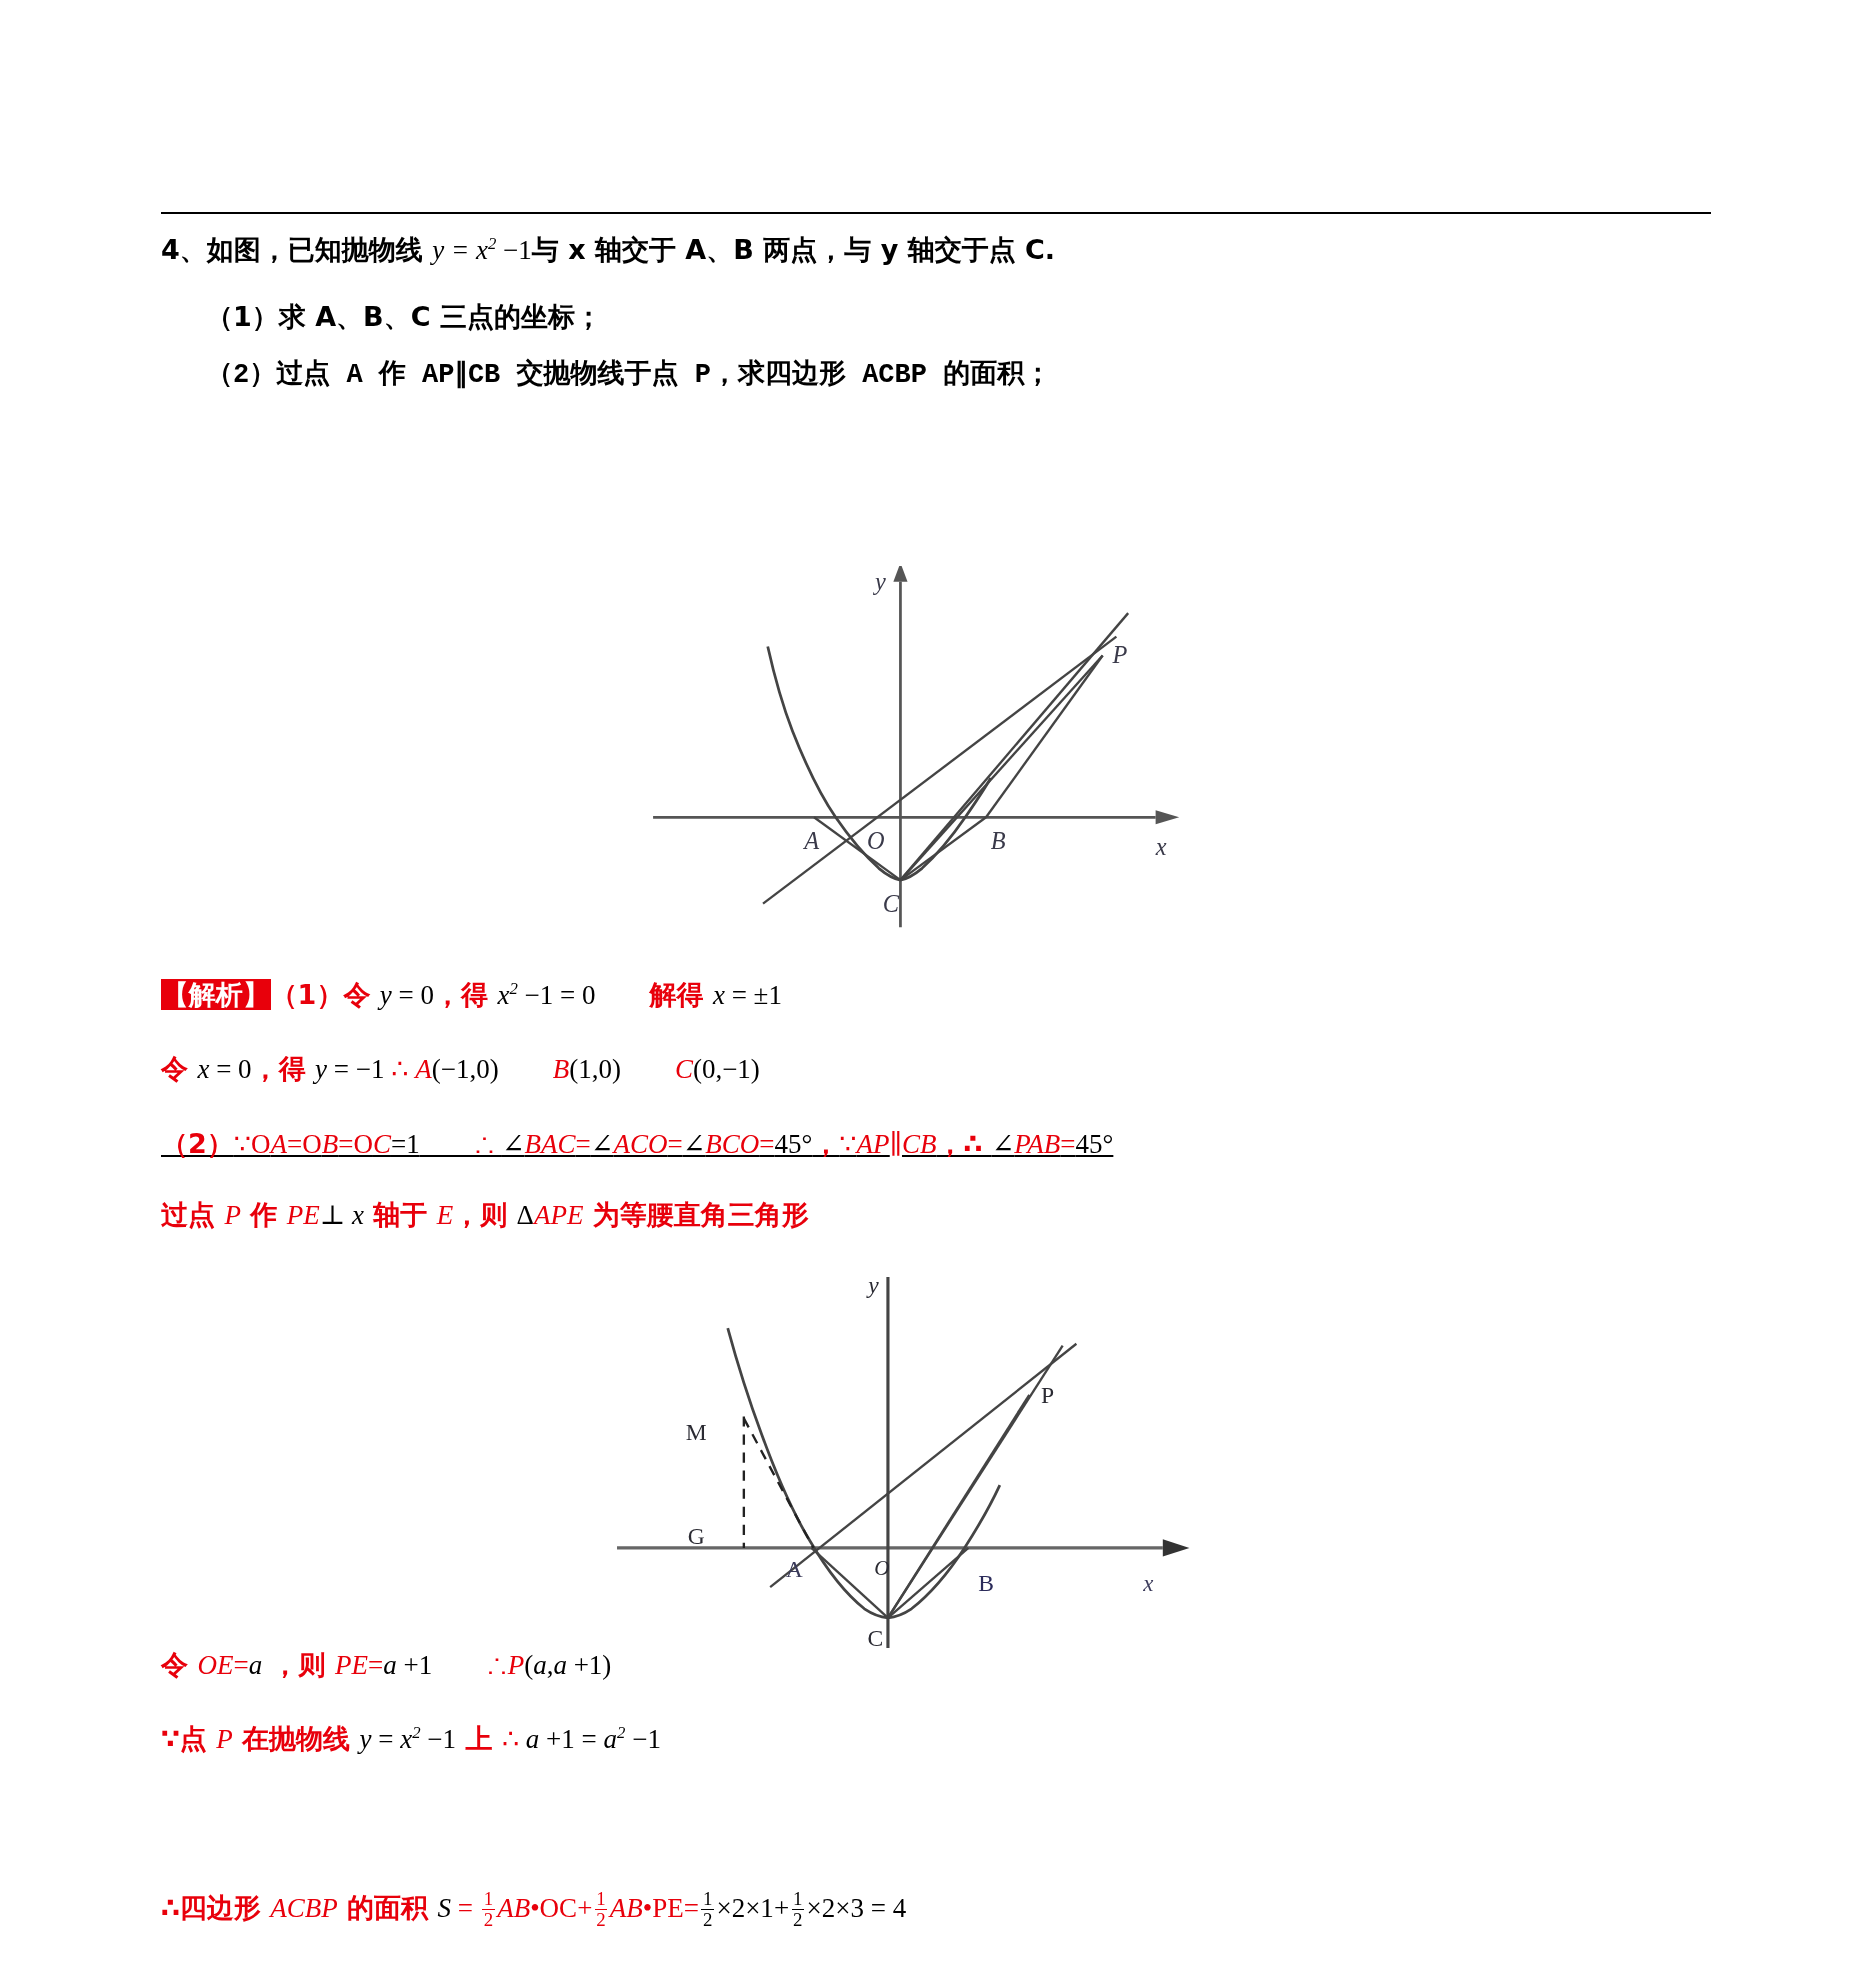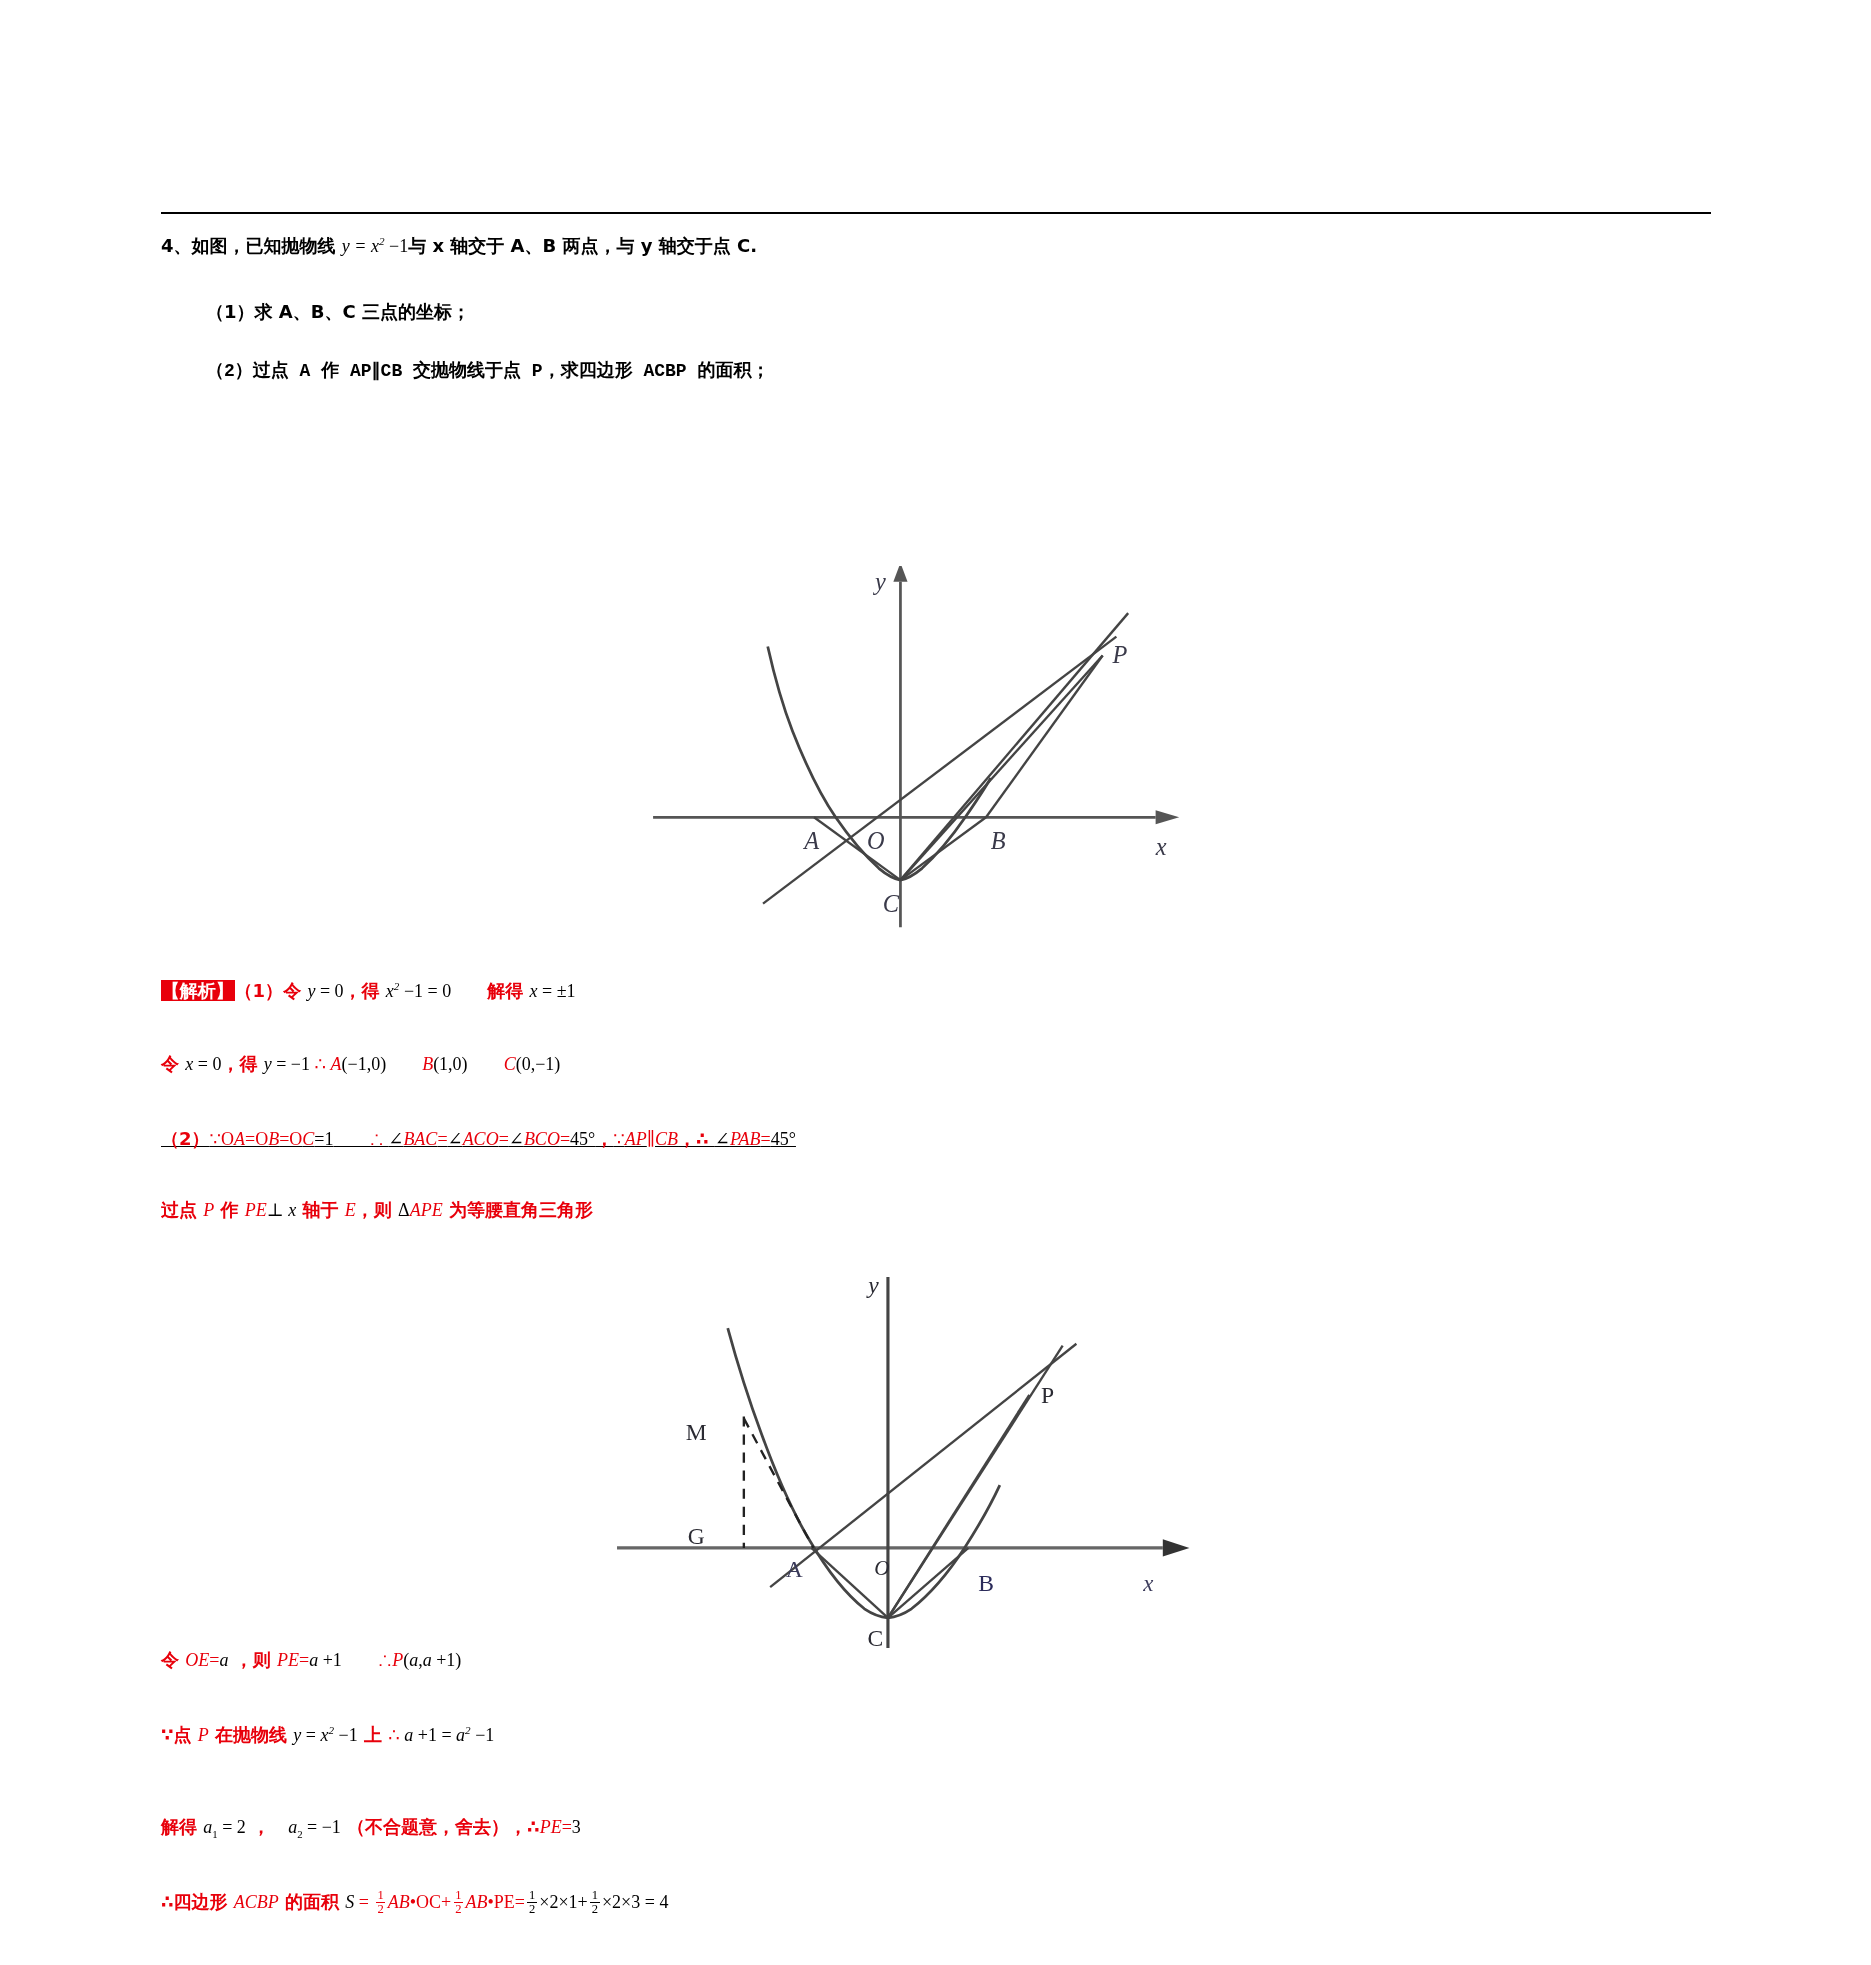--- a/index.html
+++ b/index.html
@@ -24,21 +24,21 @@
     position: absolute;
     left: 161px;
     top: 212px;
     width: 1550px;
     height: 2.4px;
     background: #000;
   }
   .txt {
     position: absolute;
     white-space: nowrap;
-    font-size: 18px;
+    font-size: 27px;
     line-height: 1.0;
     color: #000;
     letter-spacing: 0px;
   }
   .red { color: #e8000b; }
   .blk { color: #000000; }
   .ital { font-style: italic; }
   .sup {
     font-size: 0.62em;
     vertical-align: super;
@@ -173,23 +173,20 @@
   </div>
 
   <div class="txt" style="left:161px; top:1651px;">
     <span class="cjk red">令 </span><span class="ital red">OE</span><span class="red">=</span><span class="ital blk">a</span><span class="cjk red"> ，</span><span class="cjk red">则 </span><span class="ital red">PE</span><span class="red">=</span><span class="ital blk">a</span><span class="blk"> +1</span><span class="red">　　∴</span><span class="ital red">P</span><span class="blk">(</span><span class="ital blk">a</span><span class="blk">,</span><span class="ital blk">a</span><span class="blk"> +1)</span>
   </div>
 
   <div class="txt" style="left:161px; top:1725px;">
     <span class="cjk red">∵点 </span><span class="ital red">P</span><span class="cjk red"> 在抛物线 </span><span class="ital blk">y</span><span class="blk"> = </span><span class="ital blk">x</span><span class="sup blk">2</span><span class="blk"> −1</span><span class="cjk red"> 上 </span><span class="red">∴ </span><span class="ital blk">a</span><span class="blk"> +1 = </span><span class="ital blk">a</span><span class="sup blk">2</span><span class="blk"> −1</span>
   </div>
 
-  <div class="txt" style="left:161px; top:1818px;">
-    <span class="cjk red">解得 </span><span class="ital blk">a</span><span class="sub blk">1</span><span class="blk"> = 2</span><span class="cjk red"> ，</span><span class="blk">　</span><span class="ital blk">a</span><span class="sub blk">2</span><span class="blk"> = −1</span><span class="cjk red"> （不合题意，舍去），∴</span><span class="ital red">PE</span><span class="red">=</span><span class="blk">3</span>
-  </div>
 
   <div class="txt" style="left:161px; top:1890px;">
     <span class="cjk red">∴四边形 </span><span class="ital red">ACBP</span><span class="cjk red"> 的面积 </span><span class="ital blk">S</span><span class="red"> = </span><span class="frac red">
         <span class="num">1</span>
         <span class="den">2</span>
       </span><span class="ital red">AB</span><span class="red">•OC</span><span class="red">+</span><span class="frac red">
         <span class="num">1</span>
         <span class="den">2</span>
       </span><span class="ital red">AB</span><span class="red">•PE</span><span class="red">=</span><span class="frac blk">
         <span class="num">1</span>

